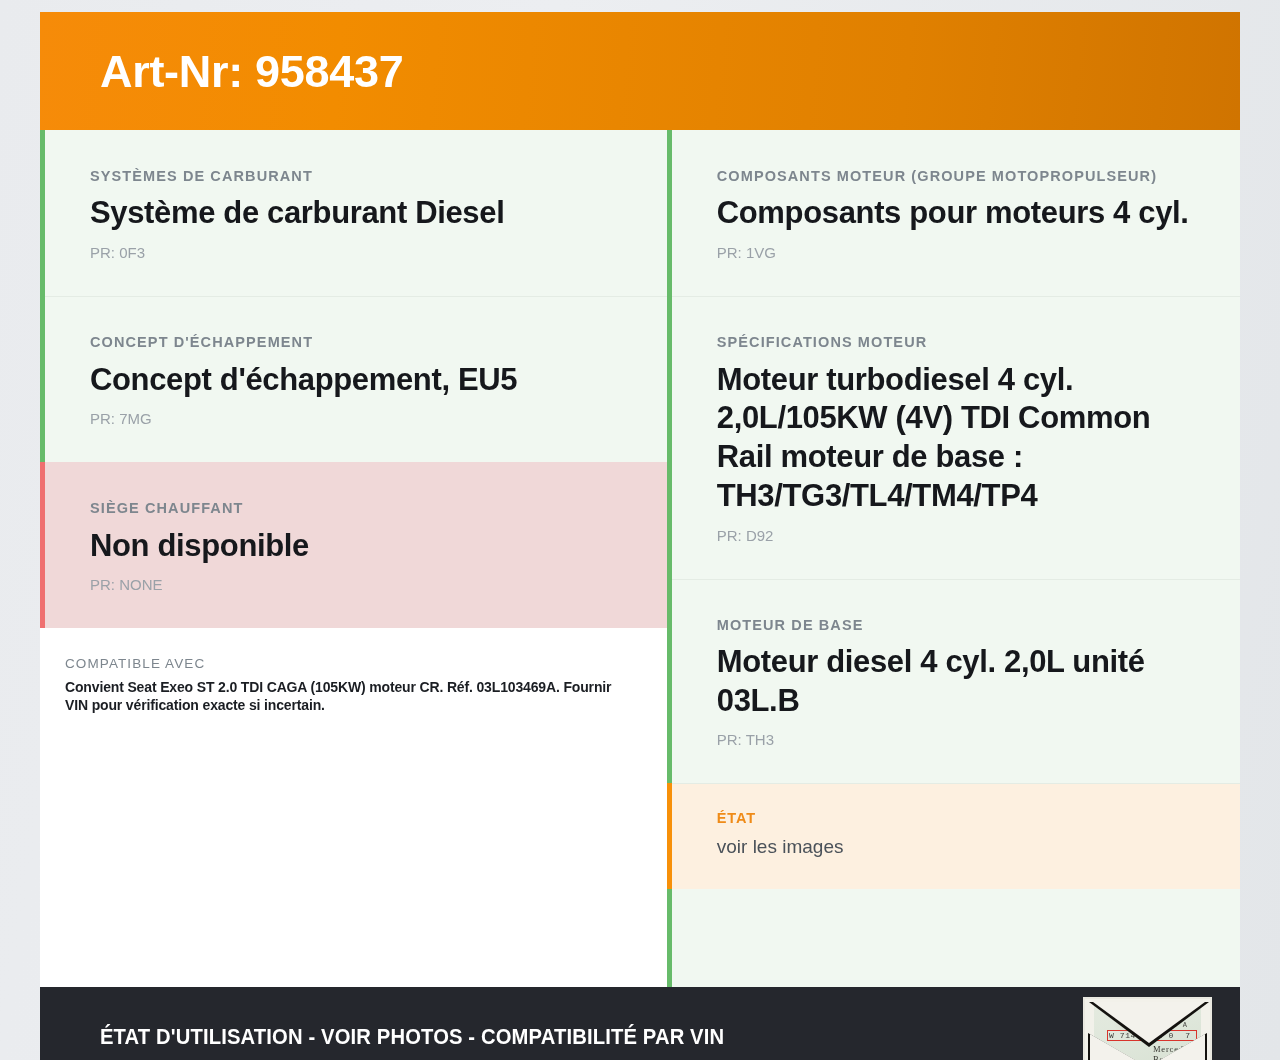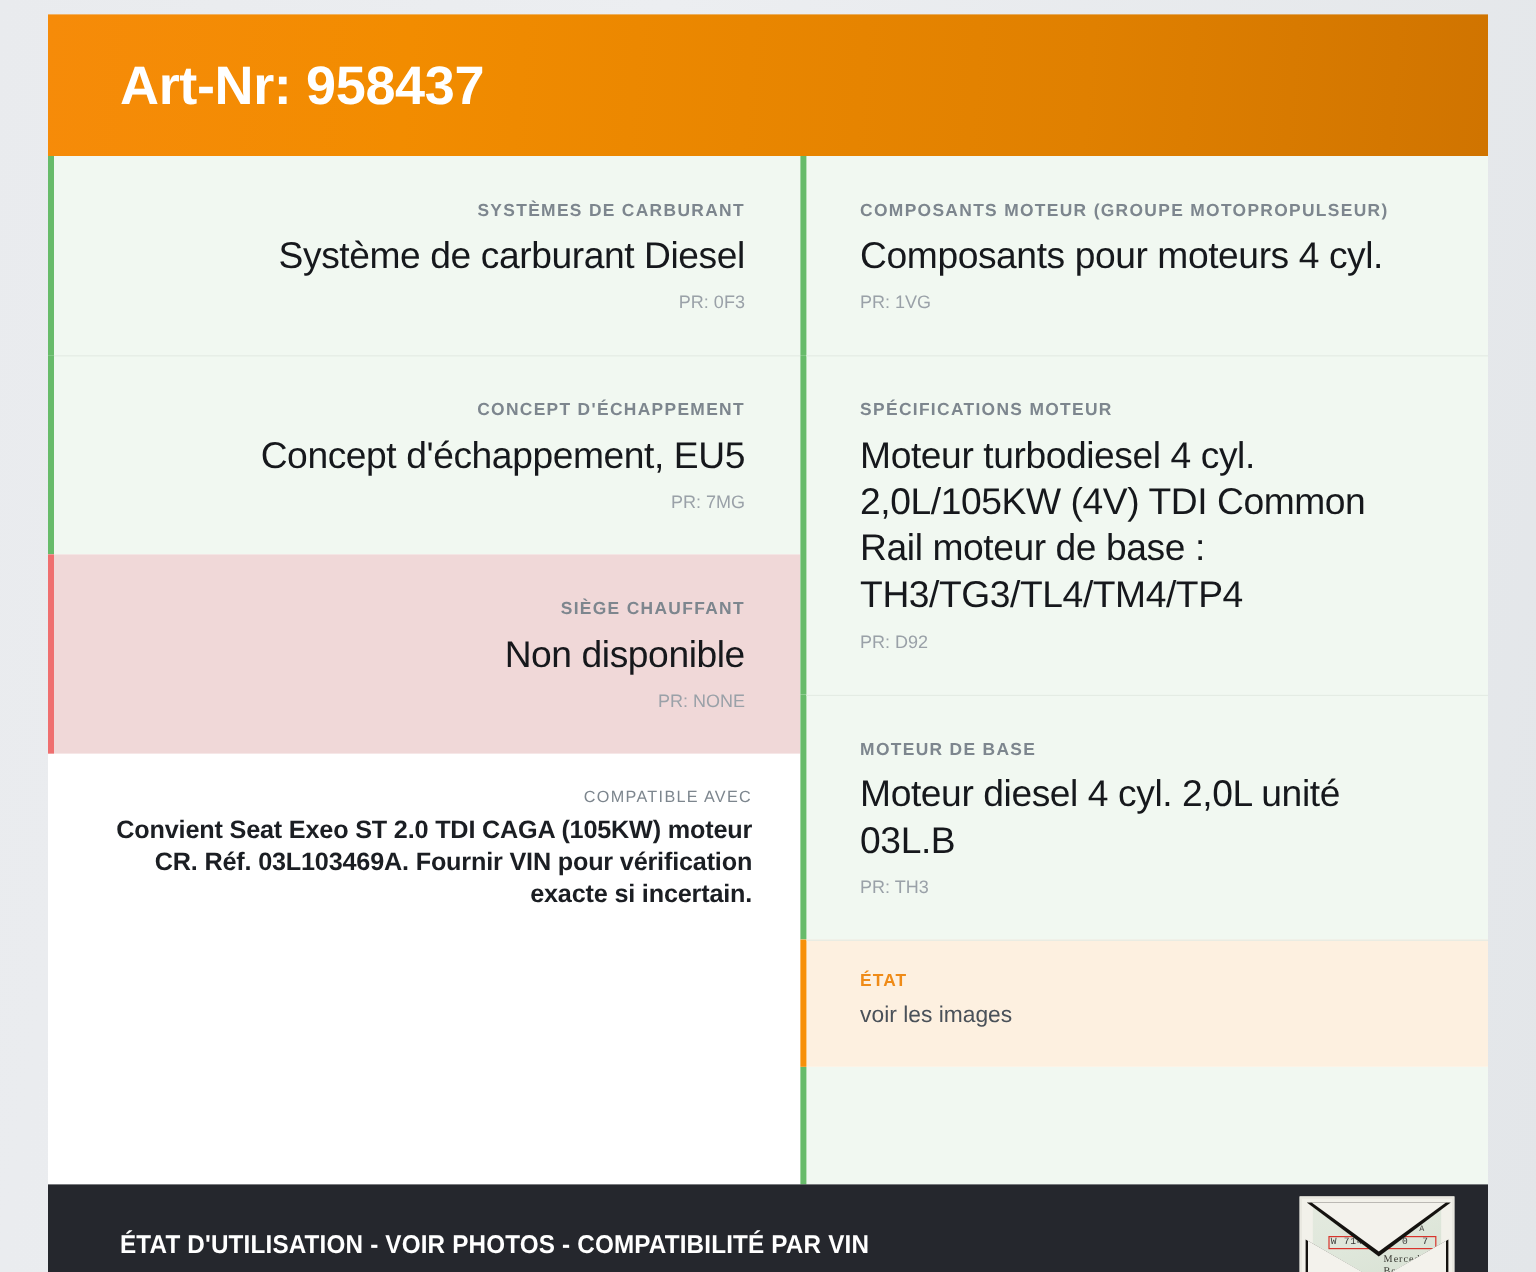--- a/index.html
+++ b/index.html
@@ -47,21 +47,21 @@
     height: 857px;
     background: #ffffff;
   }
   .col {
     width: 600px;
     box-sizing: border-box;
     display: flex;
     flex-direction: column;
     background: #ffffff;
   }
-  .col-left { width: 656px; text-align: right; }
+  .col-left { width: 656px; }
   .col-right { width: 600px; }
 
   
   .card {
     position: relative;
     background: #f1f8f1;
     border-left: 5px solid #67bb6a;
     padding: 38px 46px 34px 45px;
     box-sizing: border-box;
   }
@@ -78,21 +78,21 @@
     font-size: 14.5px;
     font-weight: bold;
     letter-spacing: 1.1px;
     color: #7d868e;
     text-transform: uppercase;
     line-height: 1.2;
     margin-bottom: 9px;
   }
   .card-value {
     font-size: 31px;
-    font-weight: normal;
+    font-weight: bold;
     color: #16181c;
     line-height: 1.25;
     letter-spacing: -0.35px;
     margin-bottom: 11px;
   }
   .card-pr {
     font-size: 15px;
     color: #9aa1a8;
     line-height: 1.2;
   }
@@ -132,21 +132,21 @@
   }
   .compat-label {
     font-size: 13.5px;
     font-weight: normal;
     letter-spacing: 1.1px;
     color: #7d868e;
     text-transform: uppercase;
     margin-bottom: 8px;
   }
   .compat-text {
-    font-size: 21px;
+    font-size: 14px;
     font-weight: bold;
     color: #1b1e23;
     line-height: 1.28;
     letter-spacing: -0.15px;
   }
 
   .filler { flex: 1 1 auto; background: #ffffff; }
   .filler-green {
     flex: 1 1 auto;
     background: #f1f8f1;

